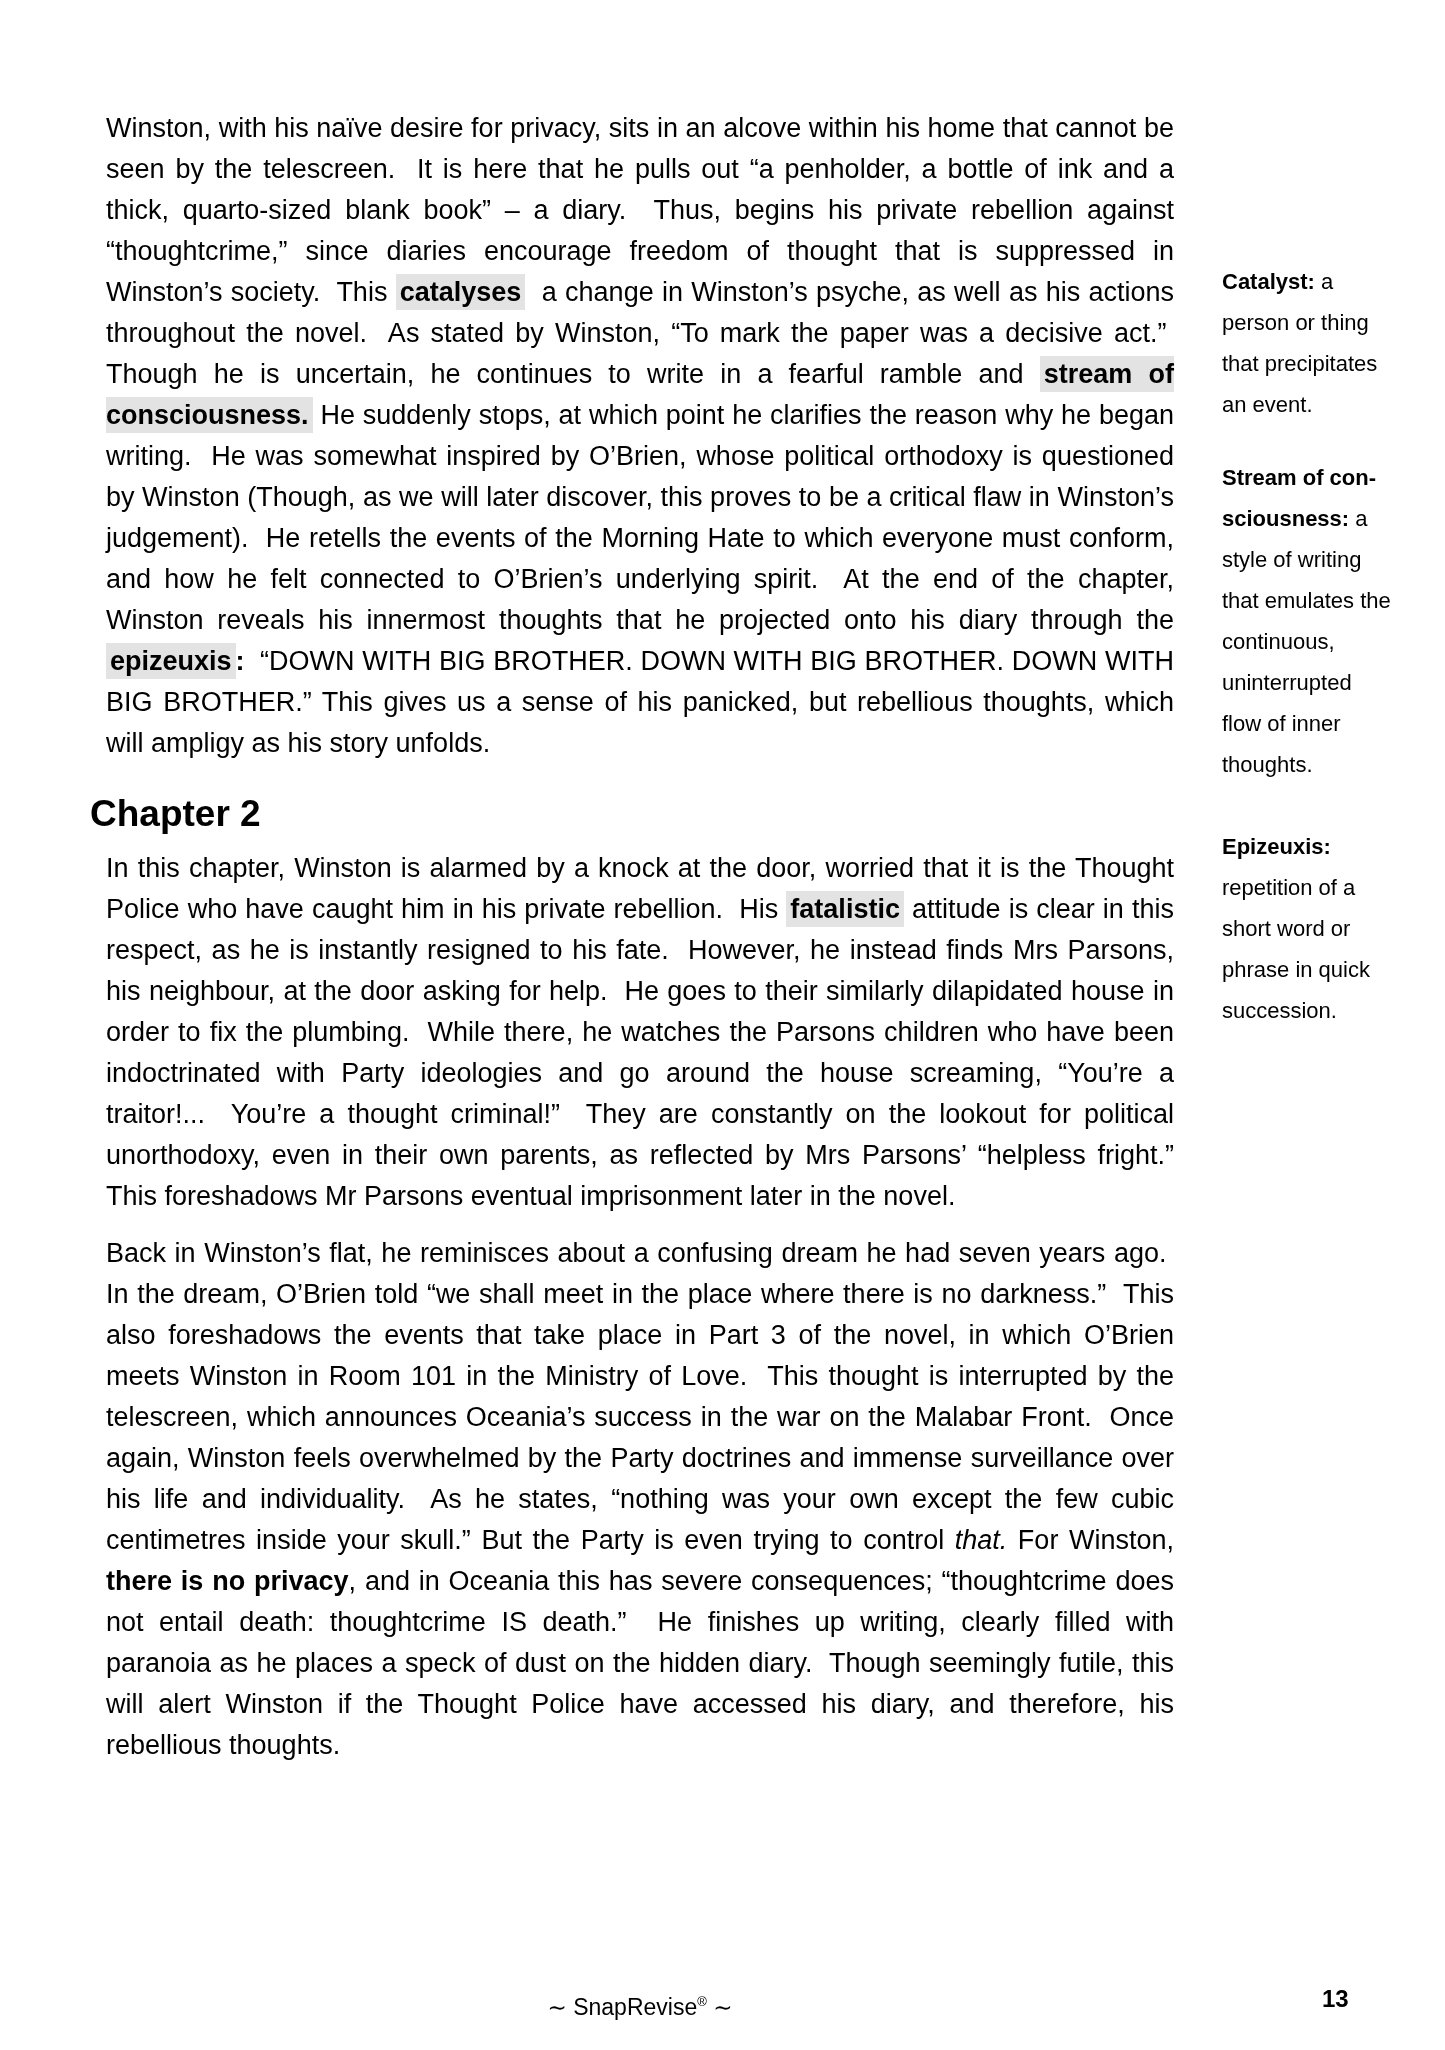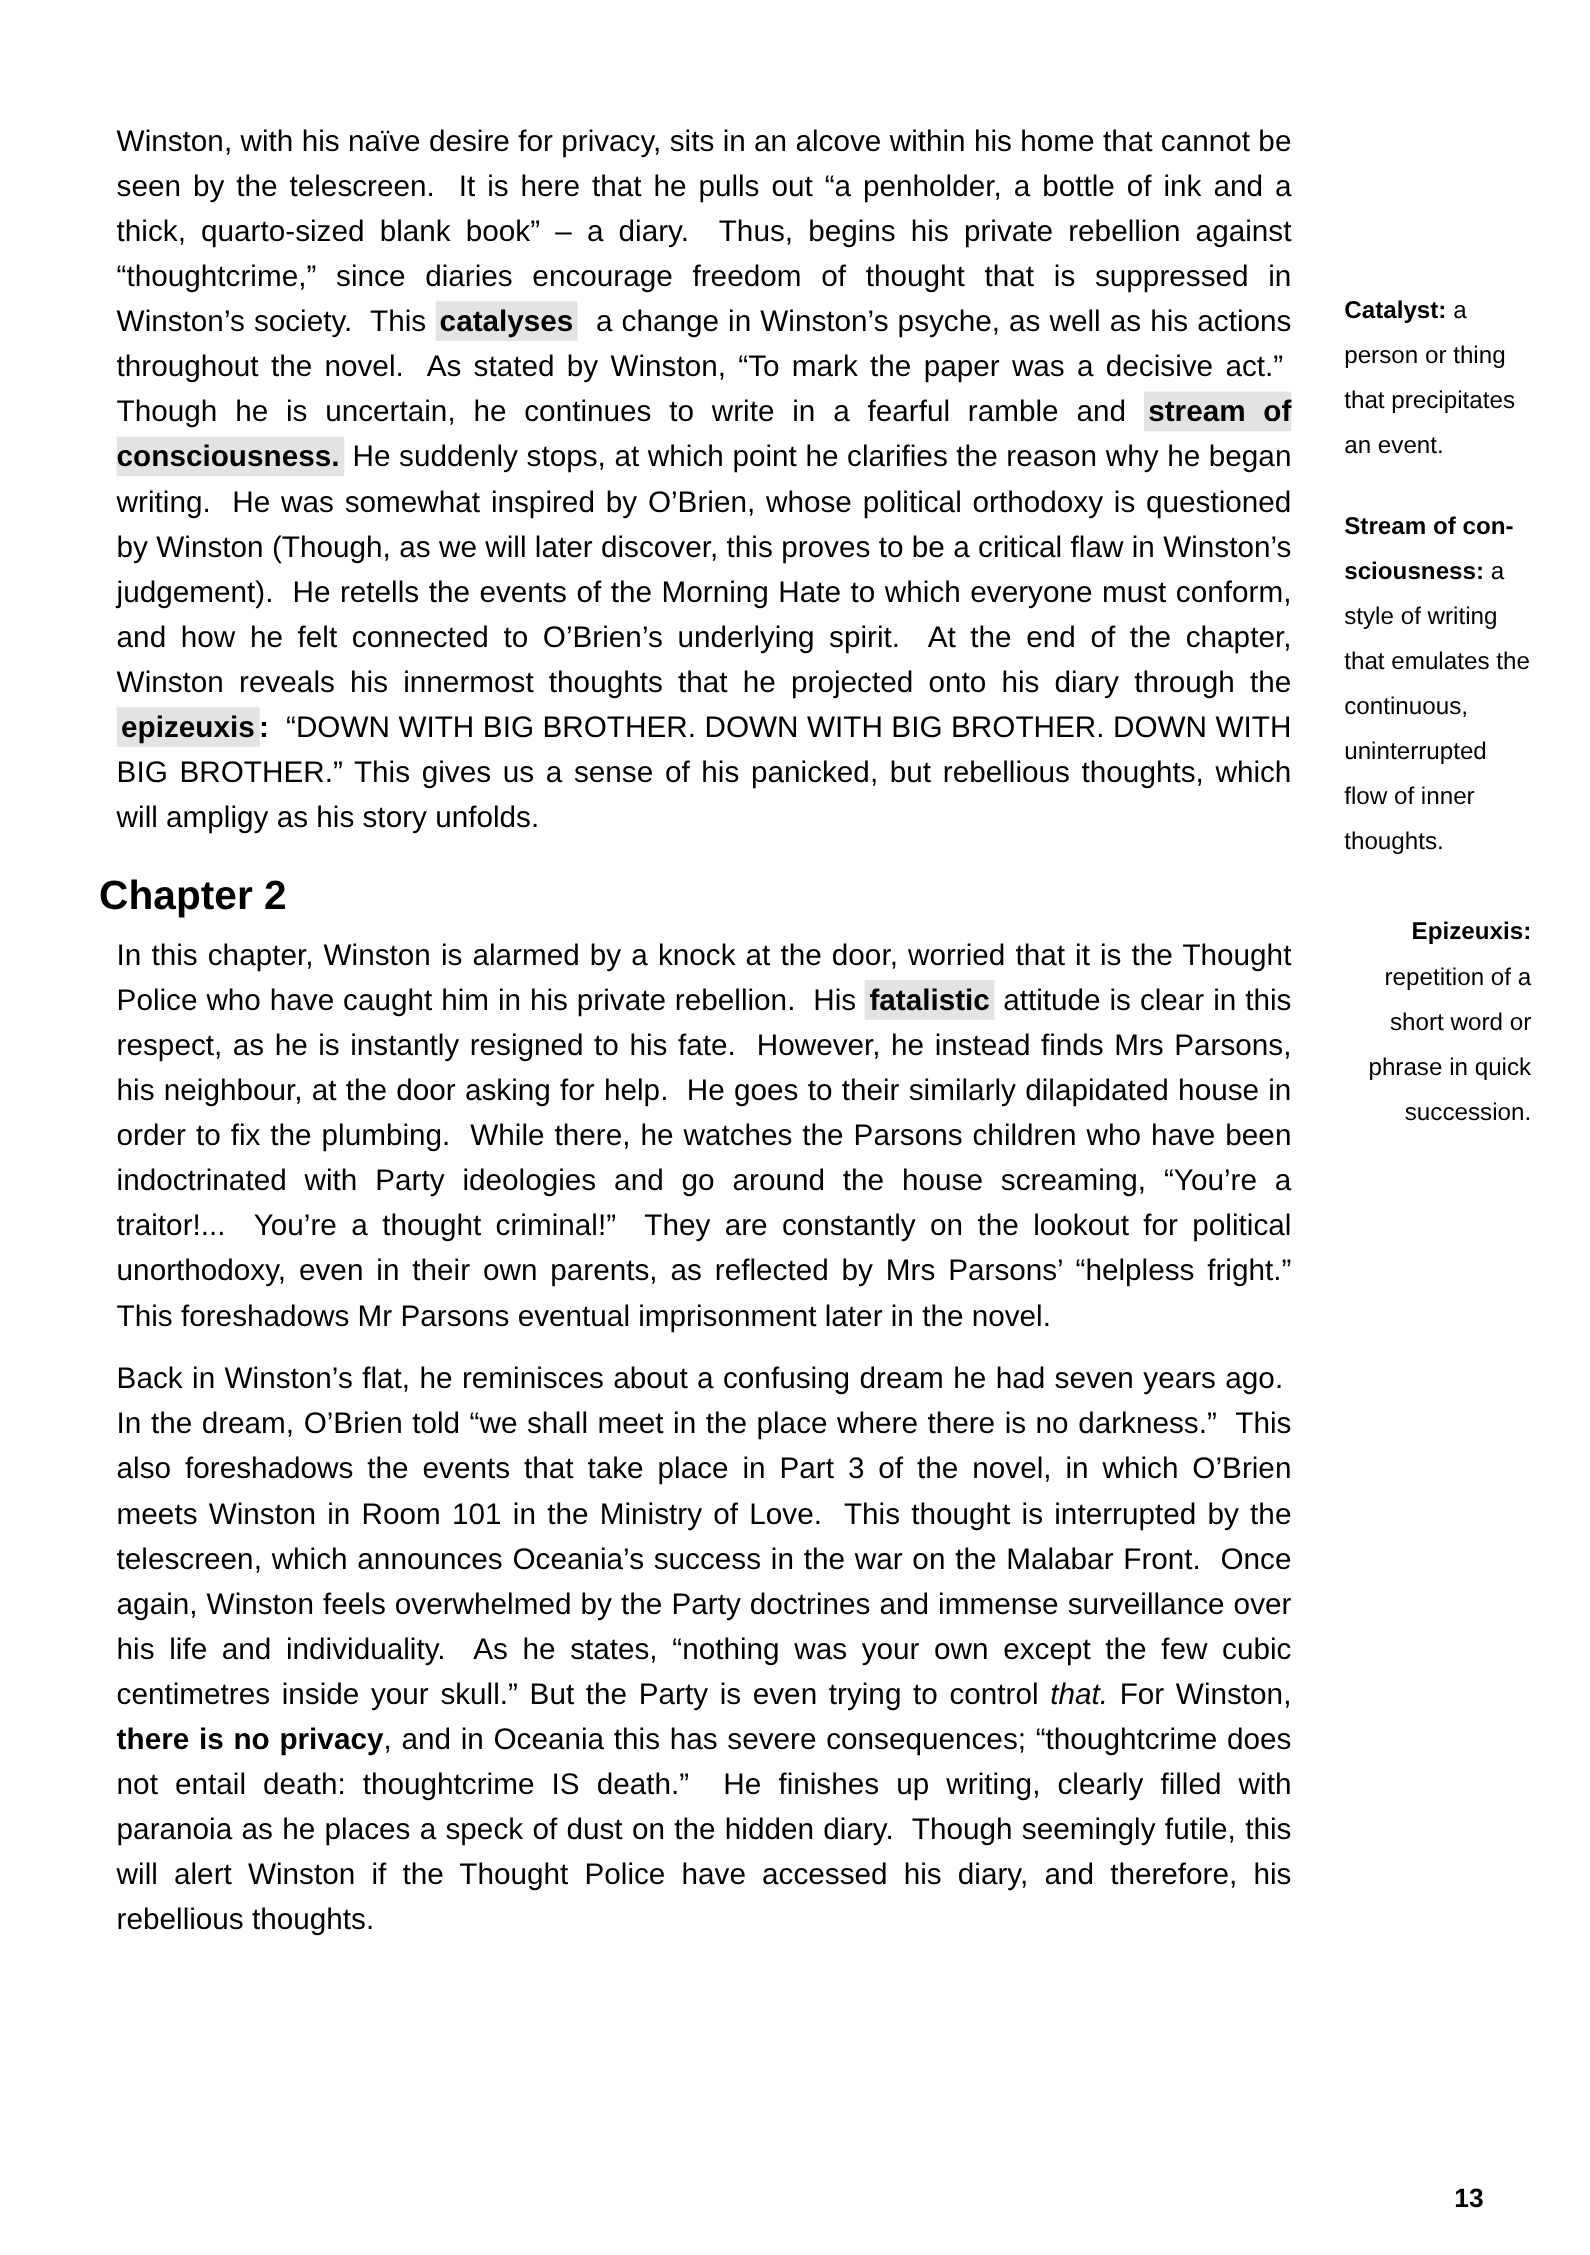--- a/index.html
+++ b/index.html
@@ -37,21 +37,21 @@
   .note {
     position: absolute;
     left: 1222px;
     width: 170px;
     font-size: 22px;
     line-height: 41px;
     text-align: left;
   }
   .note-catalyst { top: 261px; }
   .note-stream   { top: 457px; }
-  .note-epizeuxis{ top: 826px; text-align: right; }
+  .note-epizeuxis{ top: 826px; }
   .note-fatalism { top: 1054px; }
   .footer-brand {
     position: absolute;
     left: 90px;
     top: 1988px;
     width: 1100px;
     text-align: center;
     font-size: 23px;
     line-height: 28px;
   }
@@ -80,16 +80,19 @@
     <p class="para-spaced"><span class="run-plain">Back in Winston’s flat, he reminisces about a confusing dream he had seven years ago.&nbsp; In the dream, O’Brien told “we shall meet in the place where there is no darkness.”&nbsp; This also foreshadows the events that take place in Part 3 of the novel, in which O’Brien meets Winston in Room 101 in the Ministry of Love.&nbsp; This thought is interrupted by the telescreen, which announces Oceania’s success in the war on the Malabar Front.&nbsp; Once again, Winston feels overwhelmed by the Party doctrines and immense surveillance over his life and individuality.&nbsp; As he states, “nothing was your own except the few cubic centimetres inside your skull.” But the Party is even trying to control </span><span class="run-italic">that.</span><span class="run-plain"> For Winston, </span><span class="run-bold">there is no privacy</span><span class="run-plain">, and in Oceania this has severe consequences; “thoughtcrime does not entail death: thoughtcrime IS death.”&nbsp; He finishes up writing, clearly filled with paranoia as he places a speck of dust on the hidden diary.&nbsp; Though seemingly futile, this will alert Winston if the Thought Police have accessed his diary, and therefore, his rebellious thoughts.</span></p>
   </div>
 
   <div class="note note-catalyst"><span class="run-bold">Catalyst:</span><span class="run-plain"> a person or thing that precipitates an event.</span></div>
 
   <div class="note note-stream"><span class="run-bold">Stream of con-sciousness:</span><span class="run-plain"> a style of writing that emulates the continuous, uninterrupted flow of inner thoughts.</span></div>
 
   <div class="note note-epizeuxis"><span class="run-bold">Epizeuxis:</span><span class="run-plain"> repetition of a short word or phrase in quick succession.</span></div>
 
 
+  <div class="footer-brand">
+    <span>∼ </span><span>SnapRevise</span><sup>®</sup><span> ∼</span>
+  </div>
 
   <div class="page-number">13</div>
 
 </div>
 
 </body></html>

